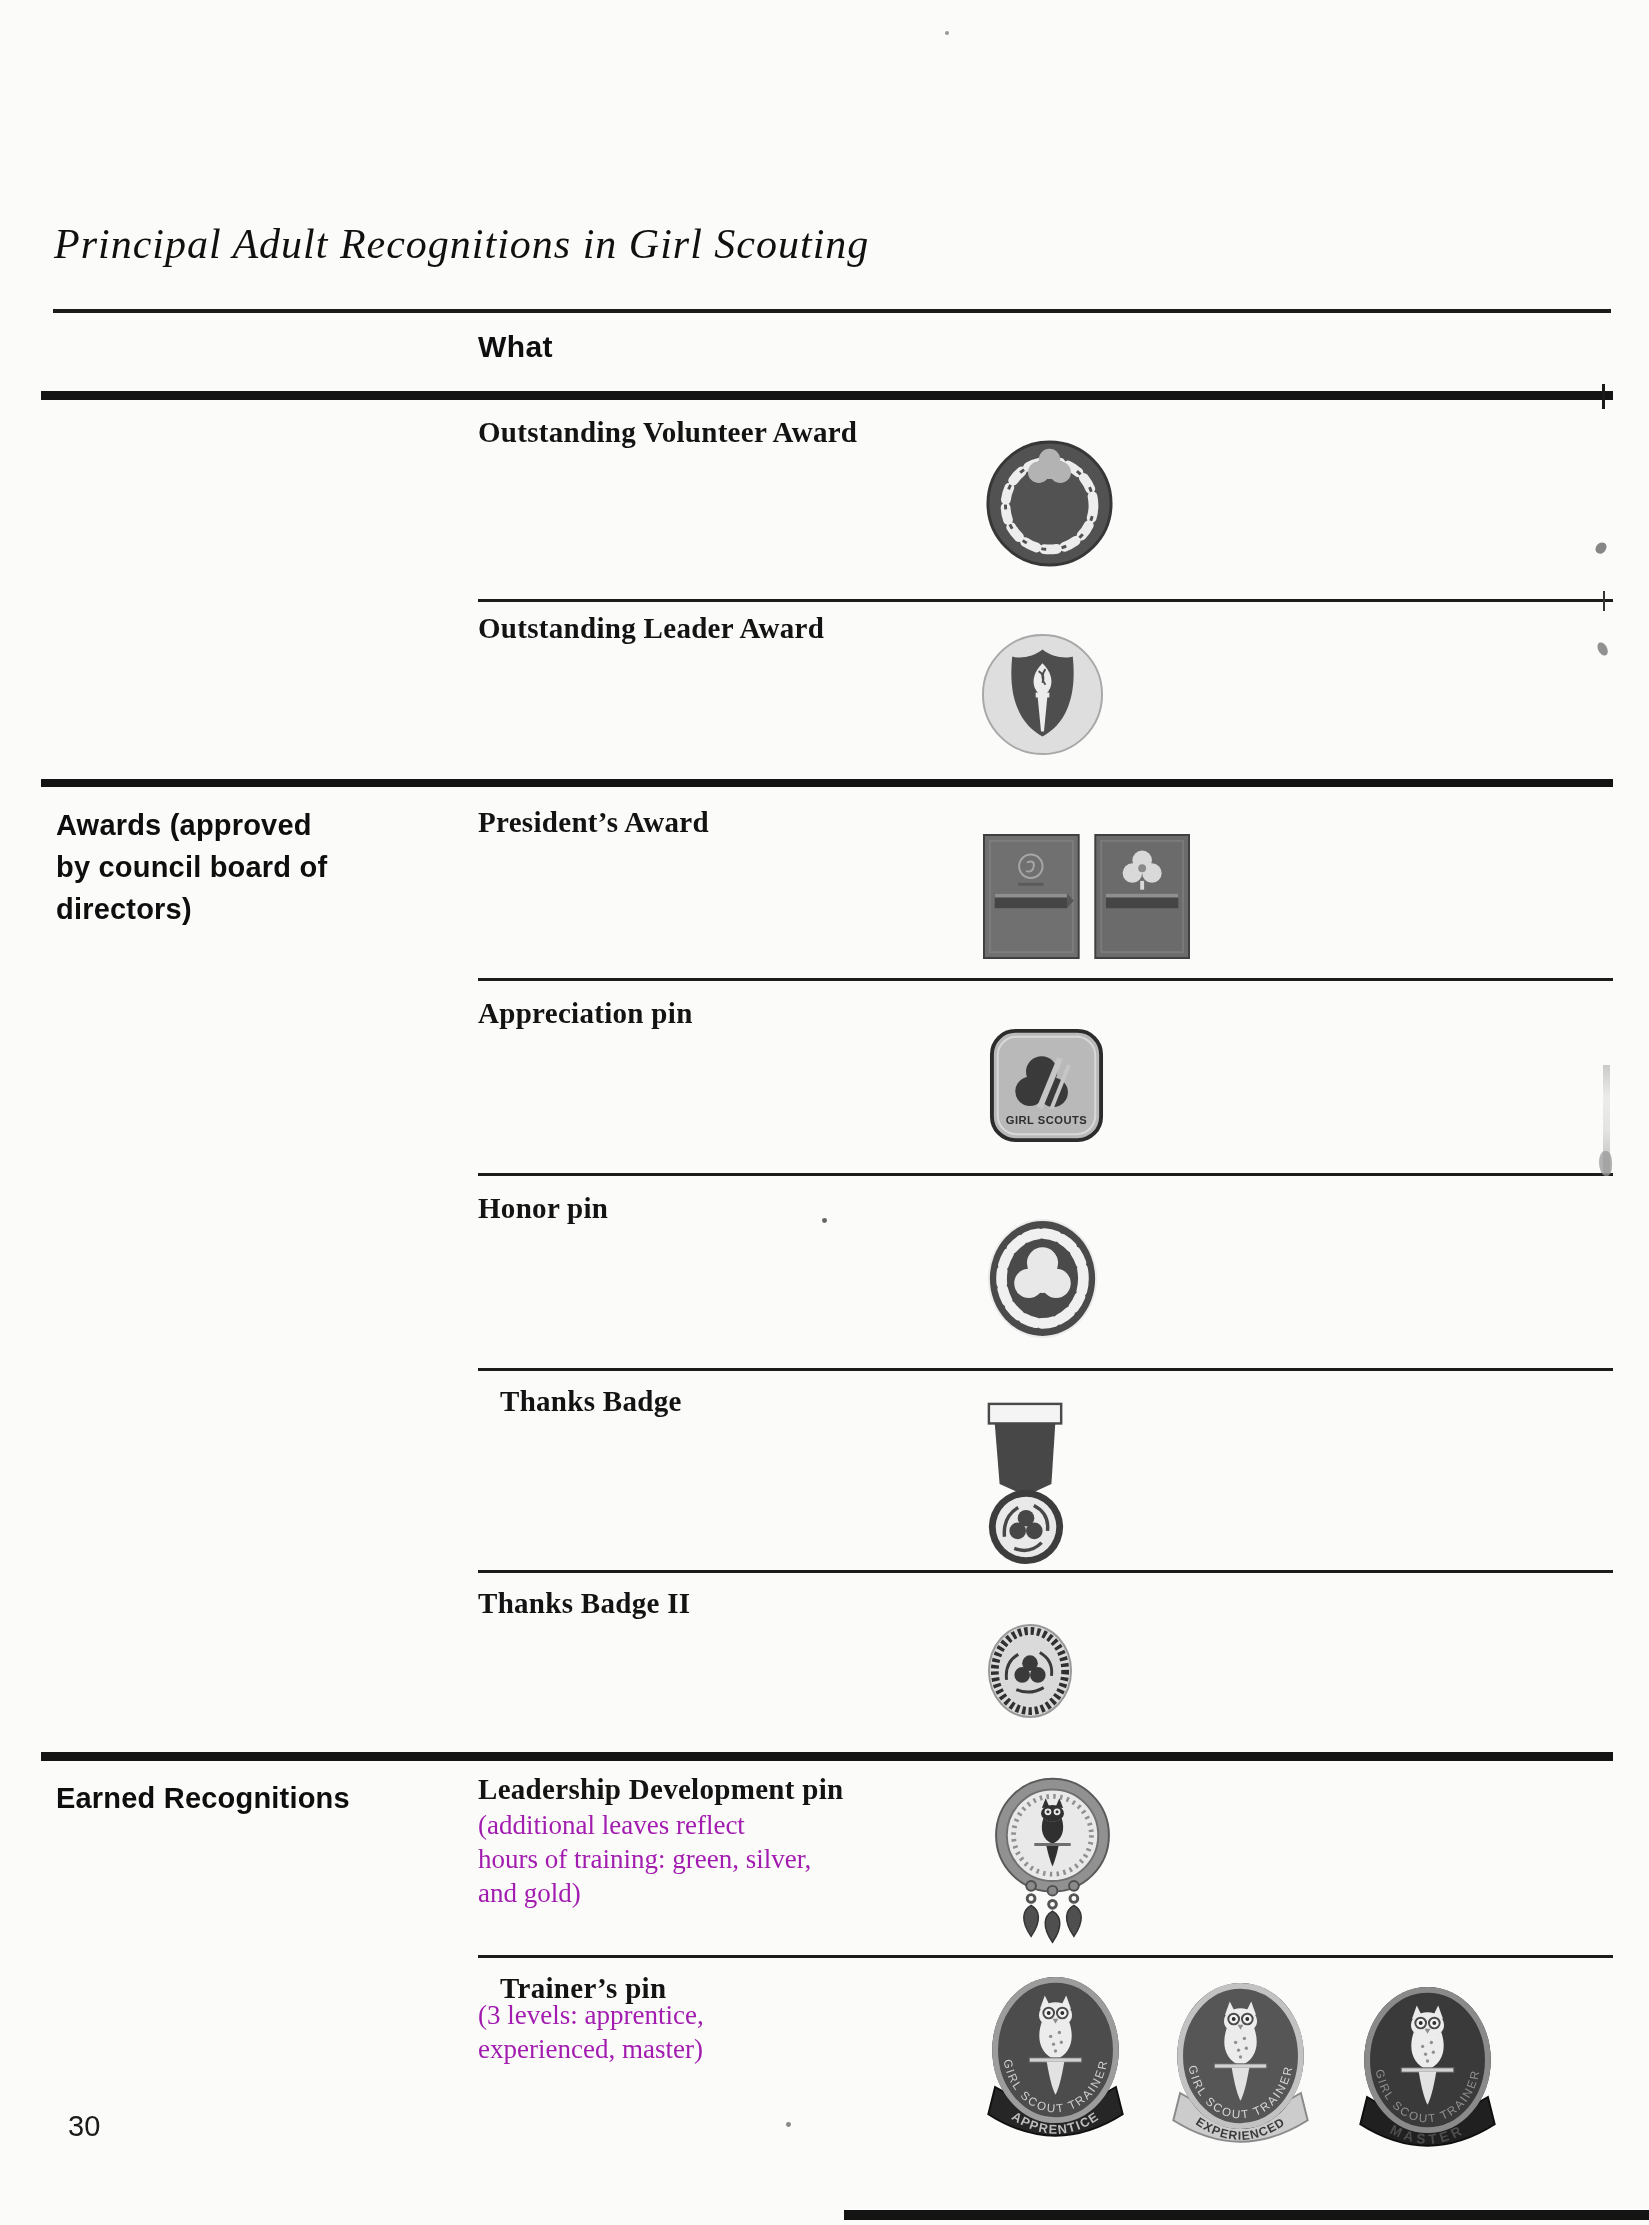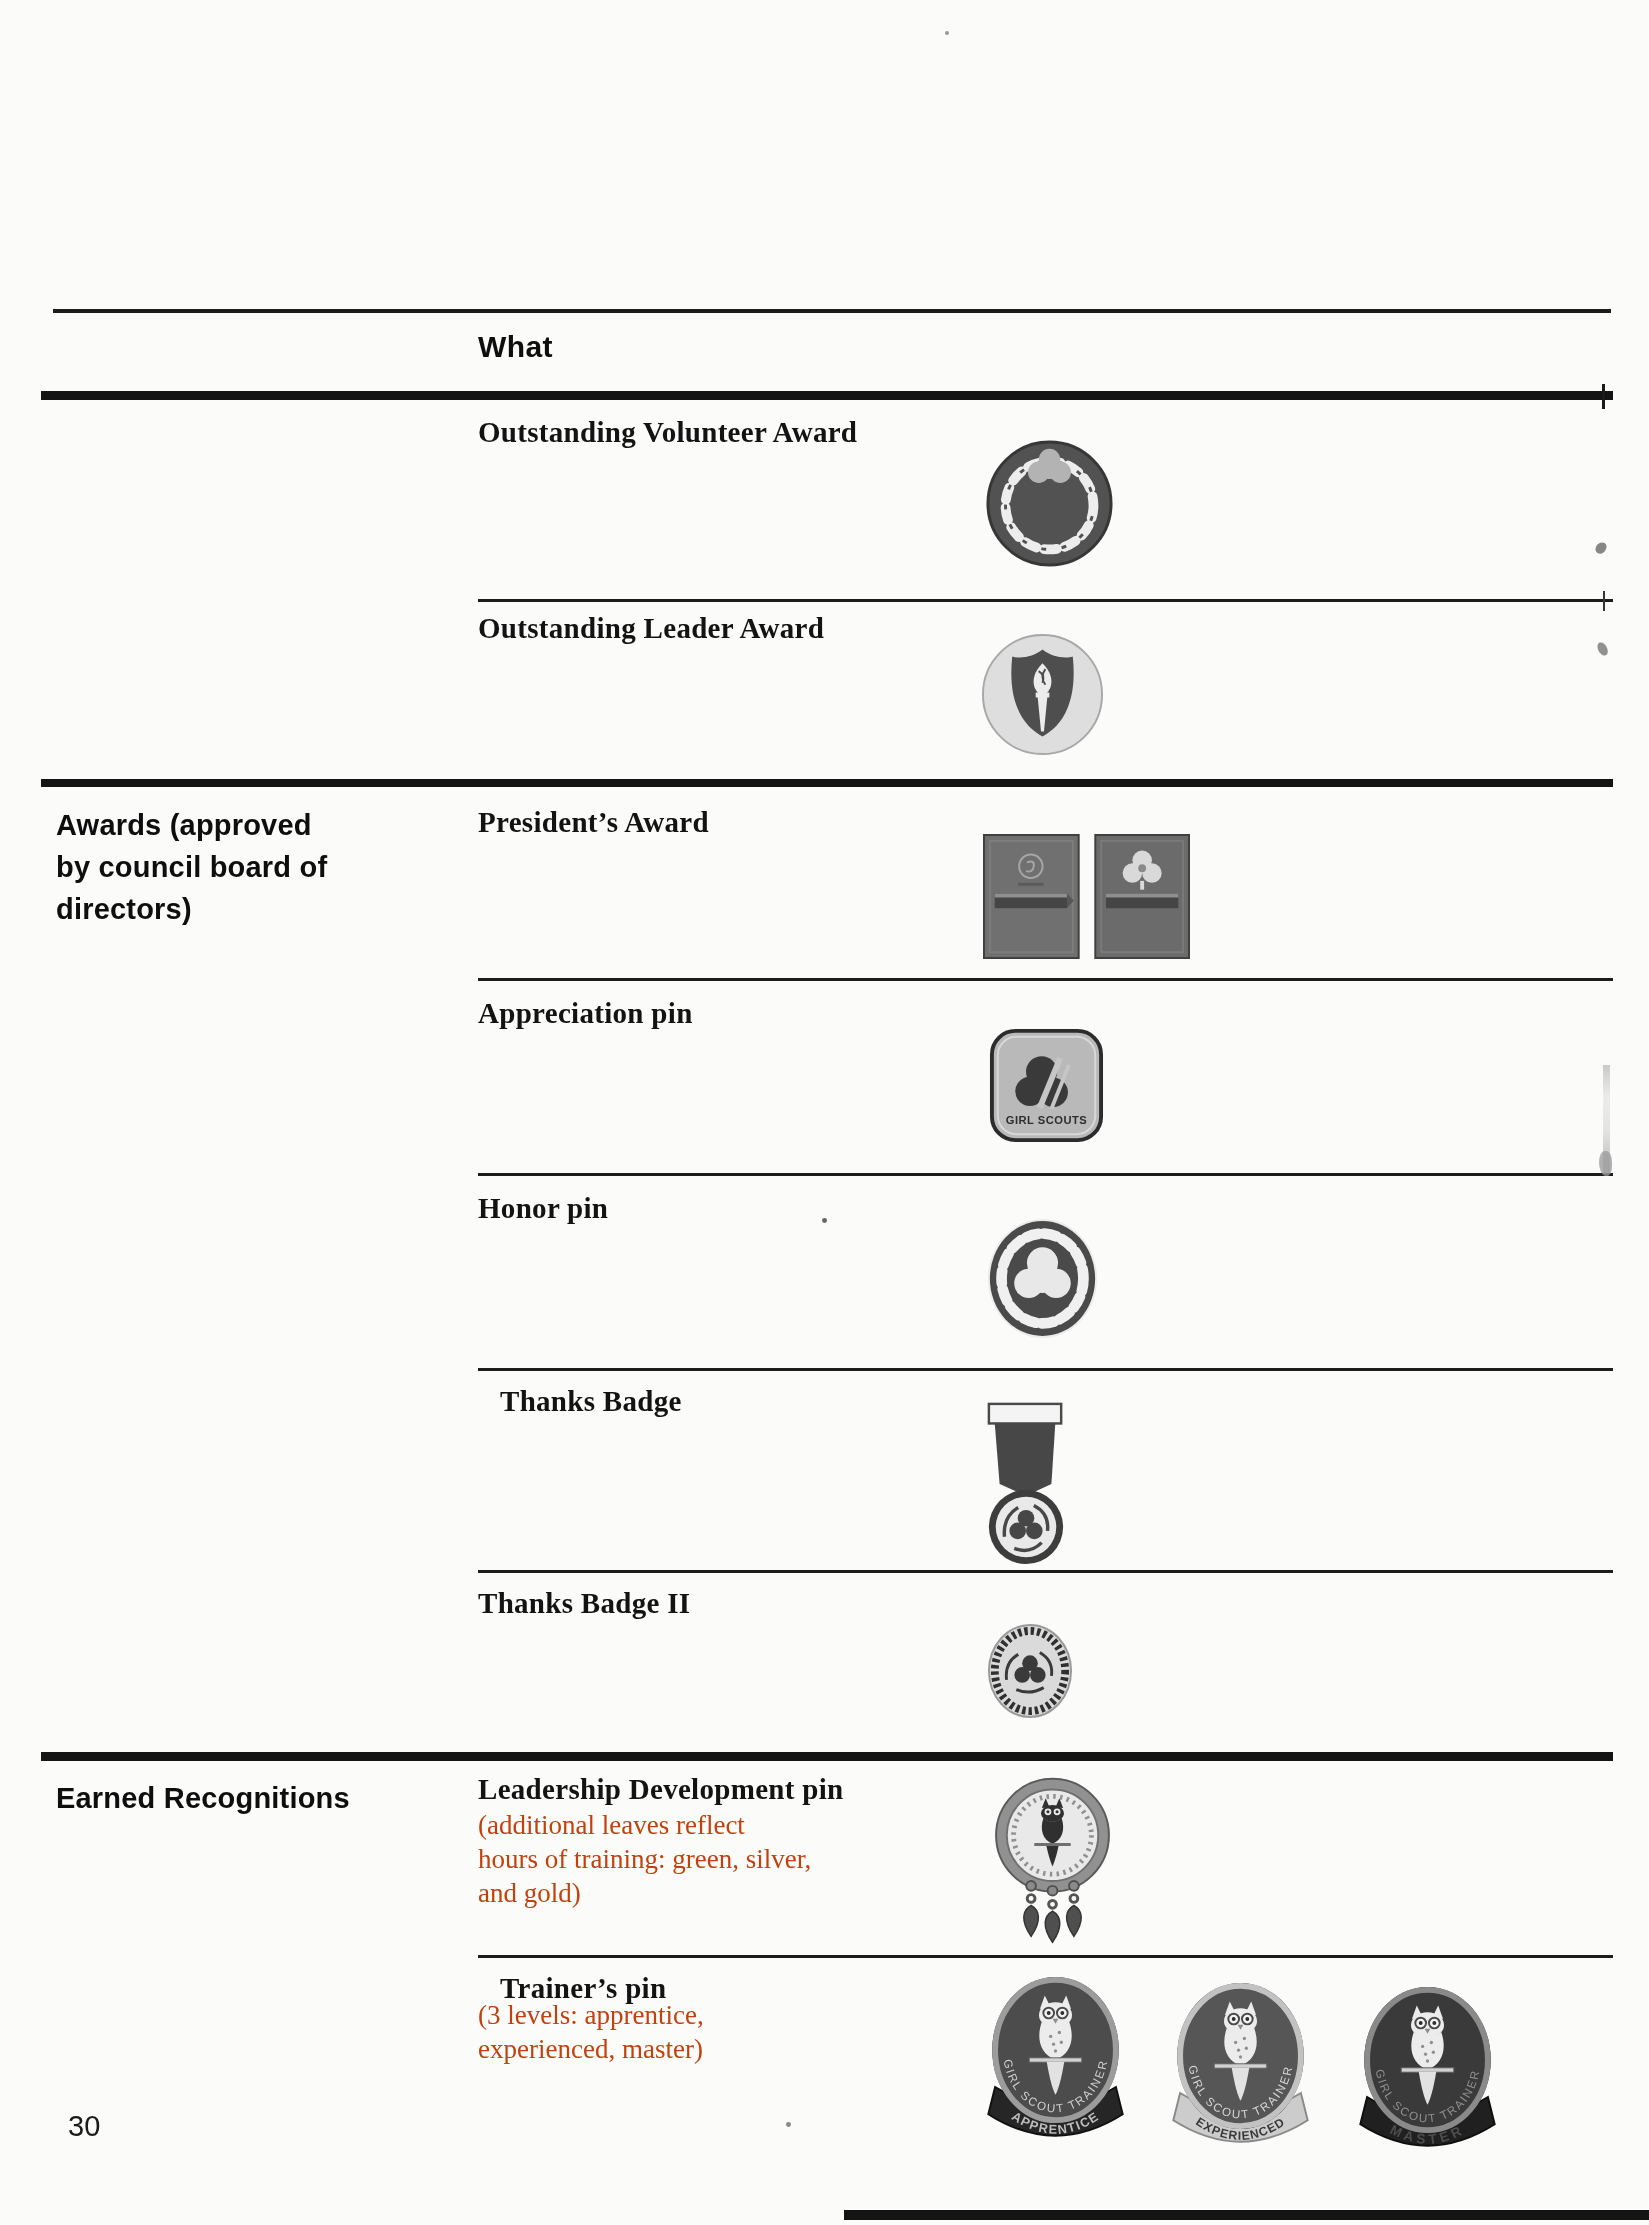--- a/index.html
+++ b/index.html
@@ -21,21 +21,21 @@
   }
   .sec-head{
     font-family:"Liberation Sans",sans-serif;font-weight:700;font-size:29px;
     line-height:42px;letter-spacing:0.2px;color:#0e0e0e;white-space:nowrap;
   }
   .award-name{
     font-weight:700;font-size:29px;letter-spacing:0.3px;color:#131313;
     white-space:nowrap;
   }
   .award-note{
-    font-weight:400;font-size:27px;line-height:34px;color:#c2410c;
+    font-weight:400;font-size:27px;line-height:34px;color:#a21caf;
     white-space:nowrap;
   }
   .pagenum{
     font-family:"Liberation Sans",sans-serif;font-size:29px;color:#1a1a1a;
   }
   .dot{border-radius:50%;}
   svg{display:block;}
 </style>
 </head>
 <body>
@@ -60,20 +60,21 @@
         <circle cx="0" cy="47" r="1.7"></circle>
       </g>
       <rect x="-27" y="54" width="54" height="4.5" fill="#d2d2d2" stroke="#5f5f5f" stroke-width="1"></rect>
       <path d="M-9,58 C -6,76 -3,86 0,92 C 3,86 6,76 9,58 Z" fill="#e2e2e2"></path>
     </g>
   </defs>
 </svg>
 
 <div class="page">
 
+  <div class="r title" style="left:54px;top:220px">Principal Adult Recognitions in Girl Scouting</div>
   <div class="r hrule" style="left:53px;top:309px;width:1558px;height:3.9px"></div>
   <div class="r col-head" style="left:478px;top:330px">What</div>
   <div class="r hrule heavy" style="left:41px;top:391px;width:1572px;height:8.8px"></div>
 
 
   <div class="r award-name" style="left:478px;top:416px">Outstanding Volunteer Award</div>
   <svg class="r" style="left:985px;top:439px" width="129" height="129" viewBox="0 0 132 132">
     <circle cx="66" cy="66" r="63" fill="#525252" stroke="#373737" stroke-width="3"></circle>
     <circle cx="66" cy="68" r="45" fill="none" stroke="#ededed" stroke-width="10" stroke-dasharray="13 8" stroke-linecap="round"></circle>
     <circle cx="66" cy="68" r="45" fill="none" stroke="#525252" stroke-width="3" stroke-dasharray="5 16" stroke-dashoffset="10"></circle>

